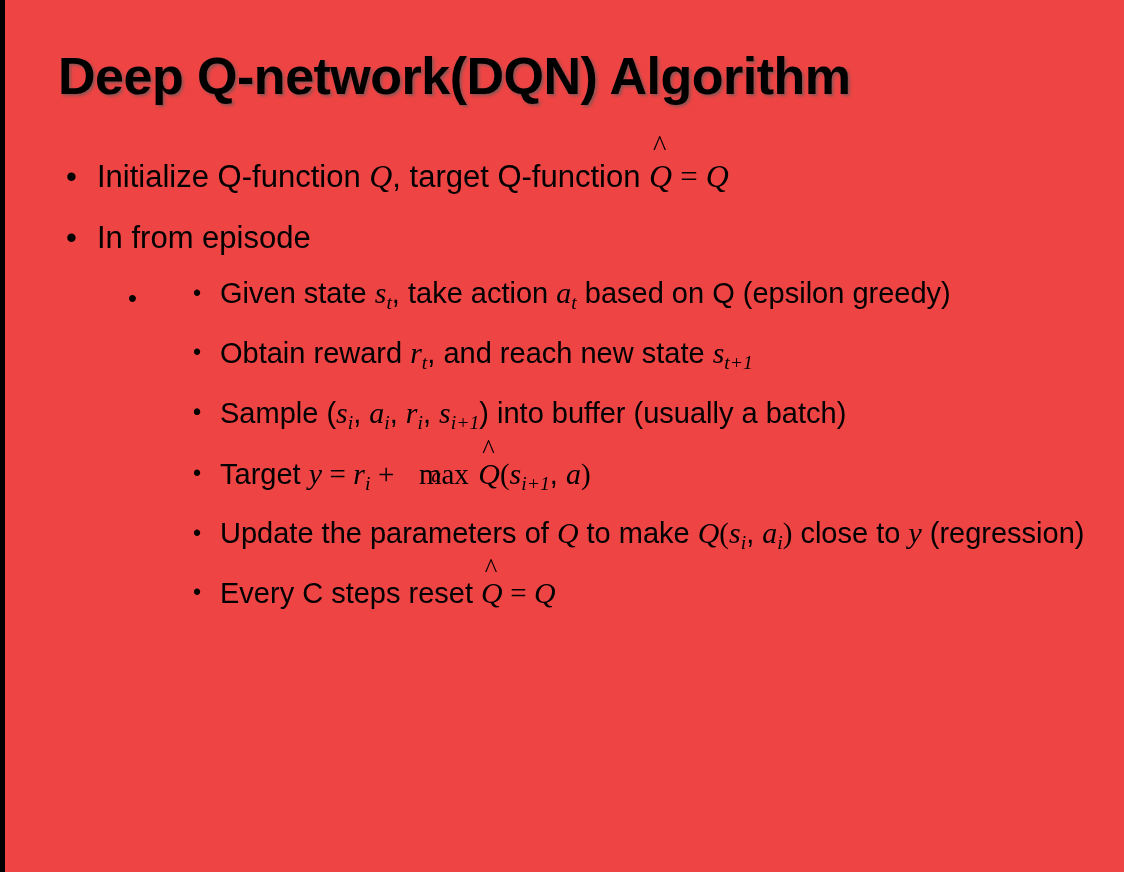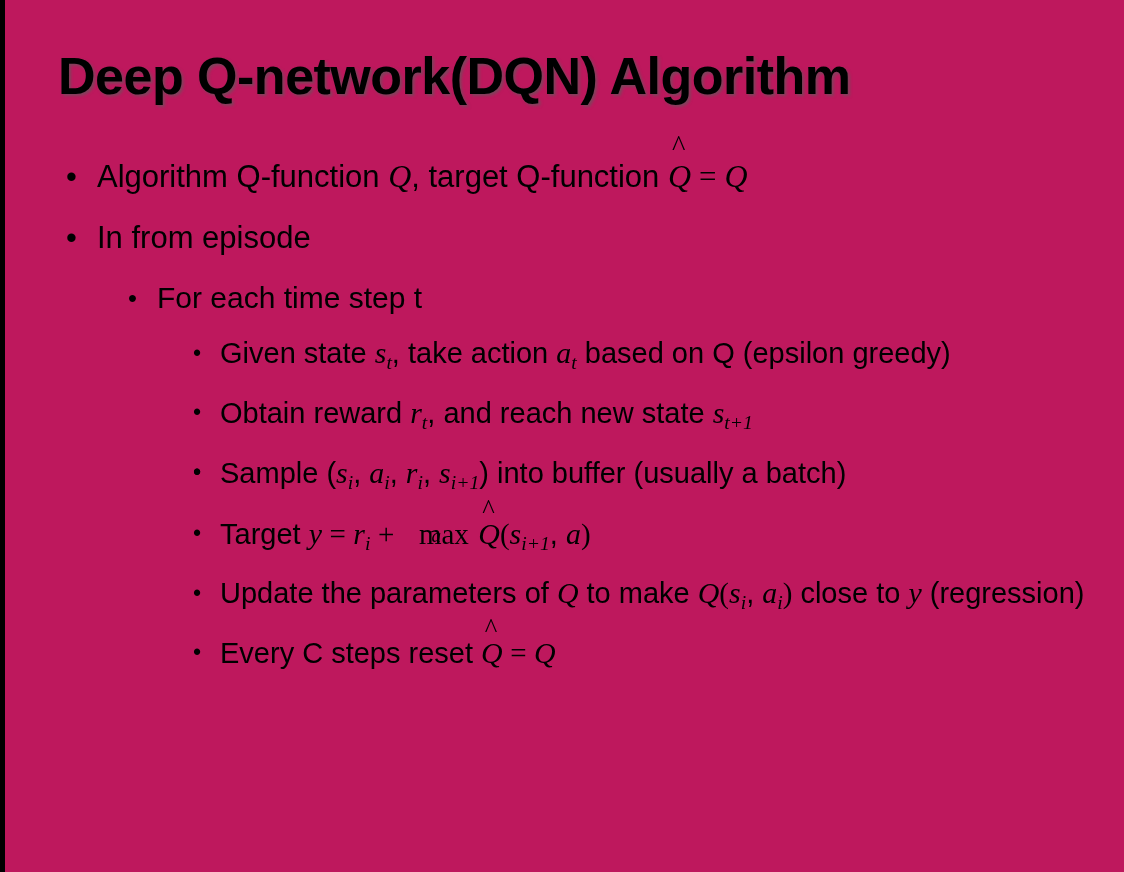--- a/index.html
+++ b/index.html
@@ -12,21 +12,21 @@
     height: 872px;
     font-family: "Liberation Sans", sans-serif;
     color: #000000;
     overflow: hidden;
   }
 
   .slide {
     position: relative;
     width: 1124px;
     height: 872px;
-    background: #be185d;
+    background: #ef4444;
     box-sizing: border-box;
   }
 
   
   .edge-left {
     position: absolute;
     left: 0;
     top: 0;
     width: 5px;
     height: 872px;
@@ -157,31 +157,30 @@
 <div class="slide">
 
   <div class="edge-left"></div>
 
   <div class="slide-title">Deep Q-network(DQN) Algorithm</div>
 
   <div class="body-block">
 
     <div class="bullet lvl1">
       <span class="dot">•</span>
-      <span><span>Algorithm Q-function </span><span class="mi">Q</span><span>, target Q-function </span><span class="hat-wrap"><span class="hat">^</span><span class="mi">Q</span></span><span class="sp"></span><span class="mup">=</span><span class="sp"></span><span class="mi">Q</span></span>
+      <span><span>Initialize Q-function </span><span class="mi">Q</span><span>, target Q-function </span><span class="hat-wrap"><span class="hat">^</span><span class="mi">Q</span></span><span class="sp"></span><span class="mup">=</span><span class="sp"></span><span class="mi">Q</span></span>
     </div>
 
     <div class="bullet lvl1">
       <span class="dot">•</span>
       <span>In from episode</span>
     </div>
 
     <div class="bullet lvl2">
       <span class="dot">•</span>
-      <span>For each time step t</span>
     </div>
 
     <div class="bullet lvl3 tall">
       <span class="dot">•</span>
       <span><span>Given state </span><span class="mi">s</span><span class="msub">t</span><span>, take action </span><span class="mi">a</span><span class="msub">t</span><span> based on Q (epsilon greedy)</span></span>
     </div>
 
     <div class="bullet lvl3">
       <span class="dot">•</span>
       <span><span>Obtain reward </span><span class="mi">r</span><span class="msub">t</span><span>, and reach new state </span><span class="mi">s</span><span class="msub">t+1</span></span>

